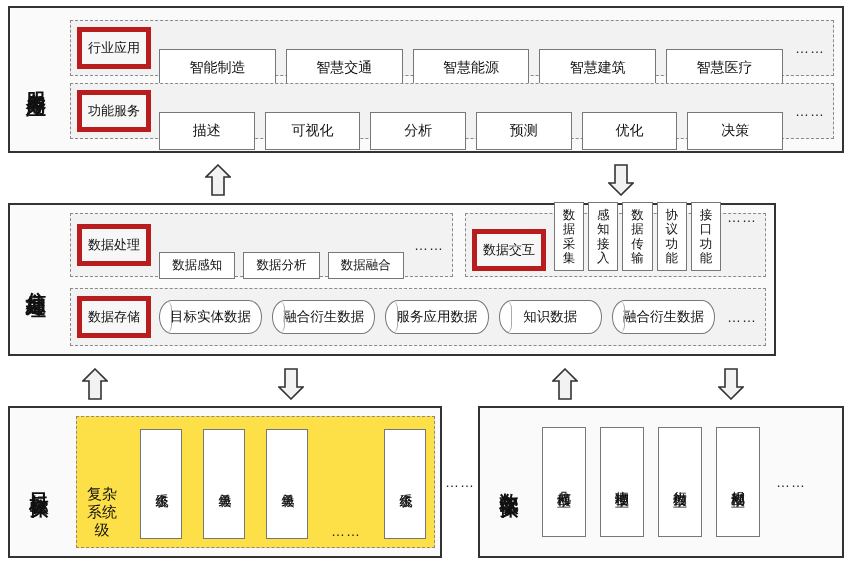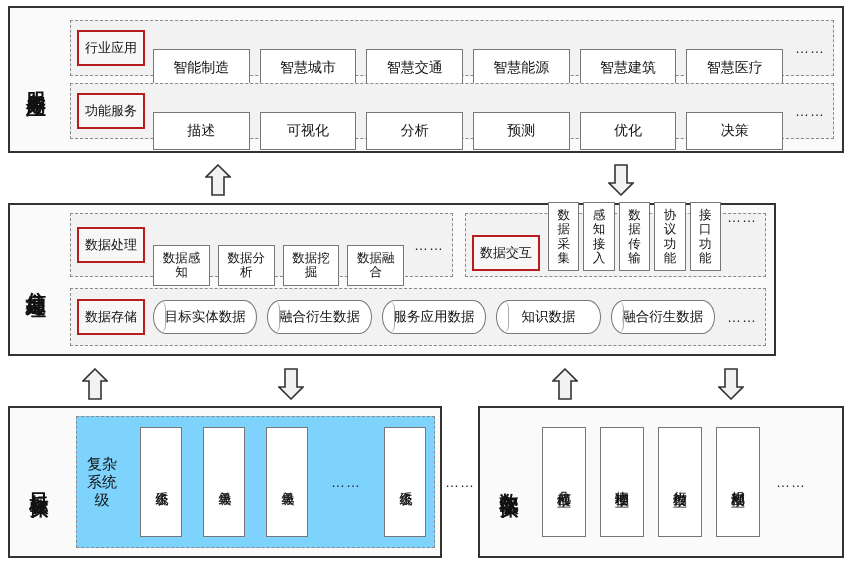--- a/index.html
+++ b/index.html
@@ -57,21 +57,21 @@
     border: 1px dashed #8a8a8a;
     background: #f2f2f2;
     display: flex;
     align-items: center;
     padding: 5px 6px;
     box-sizing: border-box;
     gap: 8px;
   }
   .row-label {
     flex: 0 0 auto;
-    border: 2px solid #b91c1c;
+    border: 5px solid #b91c1c;
     background: #f7f7f7;
     font-size: 13px;
     padding: 7px 6px;
     text-align: center;
     white-space: nowrap;
     box-sizing: border-box;
   }
   .cells {
     display: flex;
     align-items: center;
@@ -167,23 +167,23 @@
   .bb-body {
     flex: 1 1 auto;
     display: flex;
     align-items: center;
     padding: 8px;
     box-sizing: border-box;
     gap: 8px;
   }
   .inner-dash {
     border: 1px dashed #8a8a8a;
-    background: #7dd3fc;
-    display: flex;
-    align-items: center;
+    background: #fde047;
+    display: flex;
+    align-items: flex-end;
     padding: 8px 8px;
     gap: 21px;
     box-sizing: border-box;
     height: 100%;
     flex: 1 1 auto;
   }
   .vcell {
     border: 1px solid #777;
     background: #ffffff;
     font-size: 13px;
@@ -235,21 +235,20 @@
   <div class="band" style="left:8px; top:6px; width:836px; height:147px;">
     <div class="band-label">
       <span>服务应用</span>
     </div>
     <div class="band-body">
 
       <div class="dash-row" style="height:56px;">
         <div class="row-label">行业应用</div>
         <div class="cells">
           <div class="cell">智能制造</div>
-          <div class="cell">智慧城市</div>
           <div class="cell">智慧交通</div>
           <div class="cell">智慧能源</div>
           <div class="cell">智慧建筑</div>
           <div class="cell">智慧医疗</div>
           <div class="ellipsis">……</div>
         </div>
       </div>
 
       <div class="dash-row" style="height:56px;">
         <div class="row-label">功能服务</div>
@@ -283,21 +282,20 @@
       <span>信息处理</span>
     </div>
     <div class="band-body" style="gap:8px;">
 
       <div style="display:flex; gap:12px; height:64px;">
         <div class="dash-row" style="flex:1 1 56%;">
           <div class="row-label">数据处理</div>
           <div class="cells" style="gap:8px;">
             <div class="cell narrow">数据感知</div>
             <div class="cell narrow">数据分析</div>
-            <div class="cell narrow">数据挖掘</div>
             <div class="cell narrow">数据融合</div>
             <div class="ellipsis">……</div>
           </div>
         </div>
 
         <div class="dash-row" style="flex:1 1 44%;align-items:flex-end;">
           <div class="row-label">数据交互</div>
           <div class="cells" style="gap:4px;">
             <div class="cell narrow">数据采集</div>
             <div class="cell narrow">感知接入</div>

